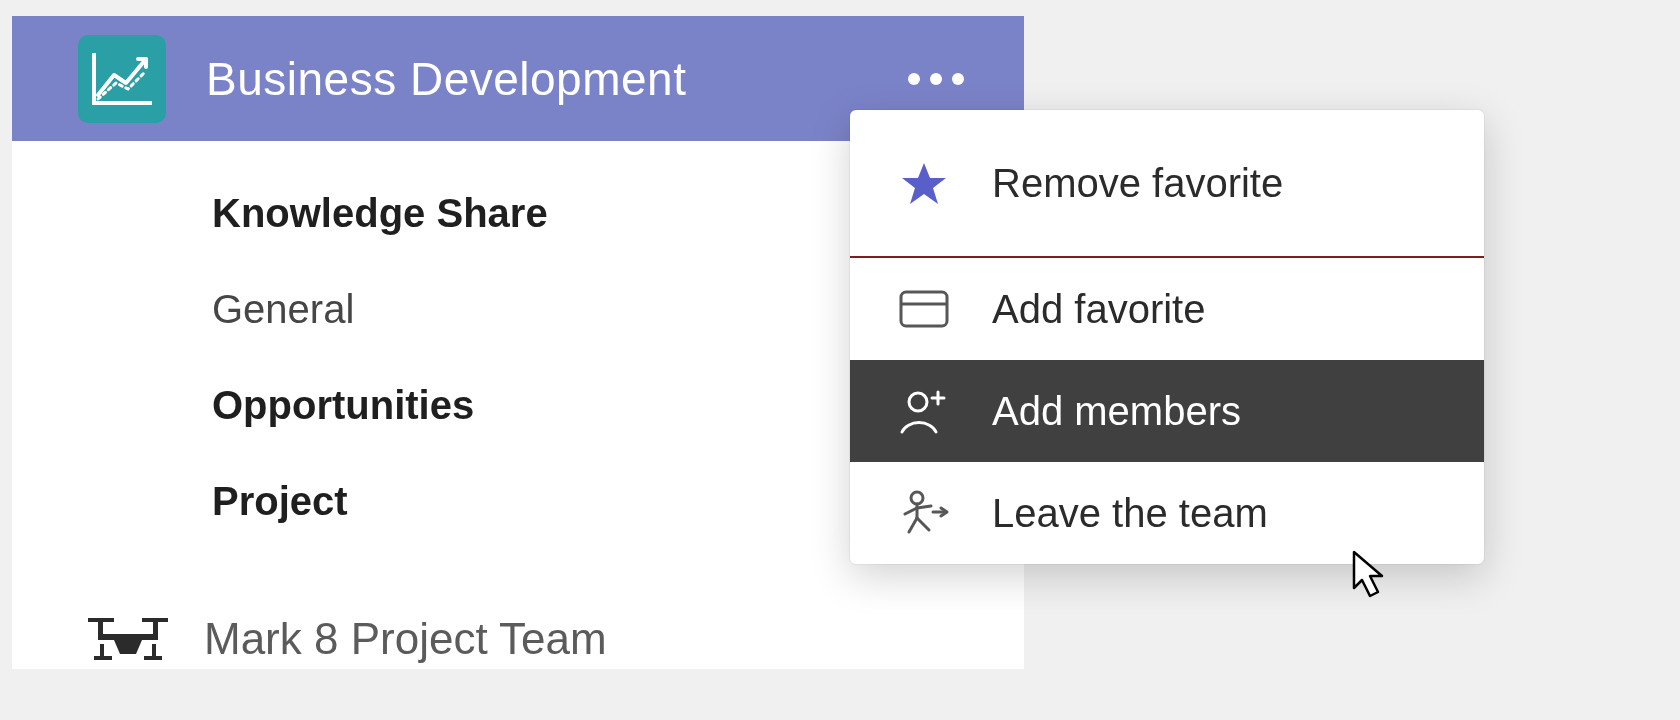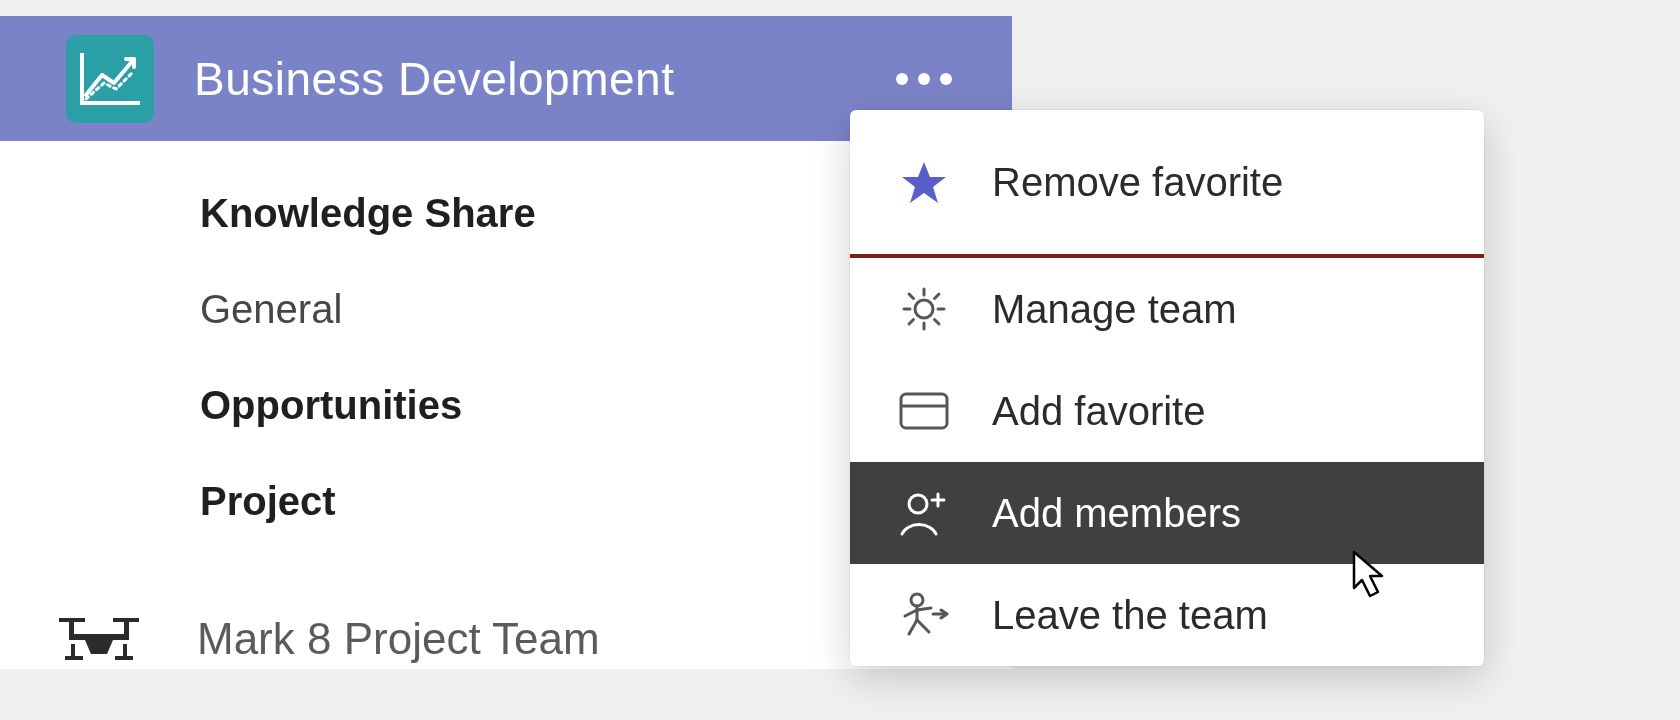--- a/index.html
+++ b/index.html
@@ -1,20 +1,20 @@
 <!DOCTYPE html>
 <html><head>
 <meta charset="utf-8">
 <style>
   * { box-sizing: border-box; margin: 0; padding: 0; }
   html, body { width: 1680px; height: 720px; font-family: "Segoe UI", Arial, sans-serif; background: #f0f0f0; overflow: hidden; }
 
   .sidebar {
     position: absolute;
-    left: 0; top: 16px;
+    left: 12px; top: 16px;
     width: 1012px;
     background: #fff;
   }
 
   .team-header {
     display: flex;
     align-items: center;
     height: 125px;
     background: #7b83c8;
     padding-left: 66px;
@@ -56,23 +56,23 @@
     padding: 24px 0;
     color: #1f1f1f;
     cursor: pointer;
   }
   .channel-item.normal { font-weight: 400; color: #464646; }
   .channel-item.bold { font-weight: 700; }
 
   .second-team {
     display: flex;
     align-items: center;
-    padding-left: 55px;
+    padding-left: 72px;
     margin-top: 60px;
-    gap: 54px;
+    gap: 32px;
   }
   .second-team .drone-icon {
     width: 88px; height: 60px;
     display: flex; align-items: center; justify-content: center;
   }
   .second-team-title {
     font-size: 44px;
     color: #5b5b5b;
     font-weight: 400;
   }
@@ -89,21 +89,21 @@
     overflow: hidden;
   }
   .menu-item {
     display: flex;
     align-items: center;
     height: 102px;
     padding-left: 44px;
     cursor: pointer;
     border-bottom: none;
   }
-  .menu-item.favorite { height: 148px; border-bottom: 4px solid #7f1d1d; }
+  .menu-item.favorite { height: 148px; border-bottom: 2px solid #7f1d1d; }
   .menu-item.hovered { background: #404040; color: #fff; }
   .menu-icon {
     width: 60px; height: 50px;
     display: flex; align-items: center; justify-content: center;
     flex-shrink: 0;
   }
   .menu-label {
     font-size: 40px;
     font-weight: 400;
     color: #2b2b2b;
@@ -173,38 +173,20 @@
 
   <div class="menu-item favorite">
     <div class="menu-icon">
       <svg width="46" height="44" viewBox="0 0 46 44">
         <path d="M23 2 L29 17 L45 17 L32 27 L37 43 L23 33 L9 43 L14 27 L1 17 L17 17 Z" fill="#595fc9"></path>
       </svg>
     </div>
     <div class="menu-label">Remove favorite</div>
   </div>
 
-  <div class="menu-item">
-    <div class="menu-icon">
-      <svg width="48" height="48" viewBox="0 0 48 48" fill="none" stroke="#575757" stroke-width="3">
-        <circle cx="24" cy="24" r="9"></circle>
-        <g stroke-linecap="round">
-          <path d="M24 4 v6"></path>
-            <path d="M24 38 v6"></path>
-          <path d="M4 24 h6"></path>
-            <path d="M38 24 h6"></path>
-          <path d="M9 9 l4.5 4.5"></path>
-            <path d="M34.5 34.5 l4.5 4.5"></path>
-          <path d="M39 9 l-4.5 4.5"></path>
-            <path d="M13.5 34.5 L9 39"></path>
-        </g>
-      </svg>
-    </div>
-    <div class="menu-label">Manage team</div>
-  </div>
 
   <div class="menu-item">
     <div class="menu-icon">
       <svg width="50" height="38" viewBox="0 0 50 38" fill="none" stroke="#575757" stroke-width="3">
         <rect x="2" y="2" width="46" height="34" rx="5"></rect>
         <line x1="2" y1="14" x2="48" y2="14"></line>
       </svg>
     </div>
     <div class="menu-label">Add favorite</div>
   </div>

